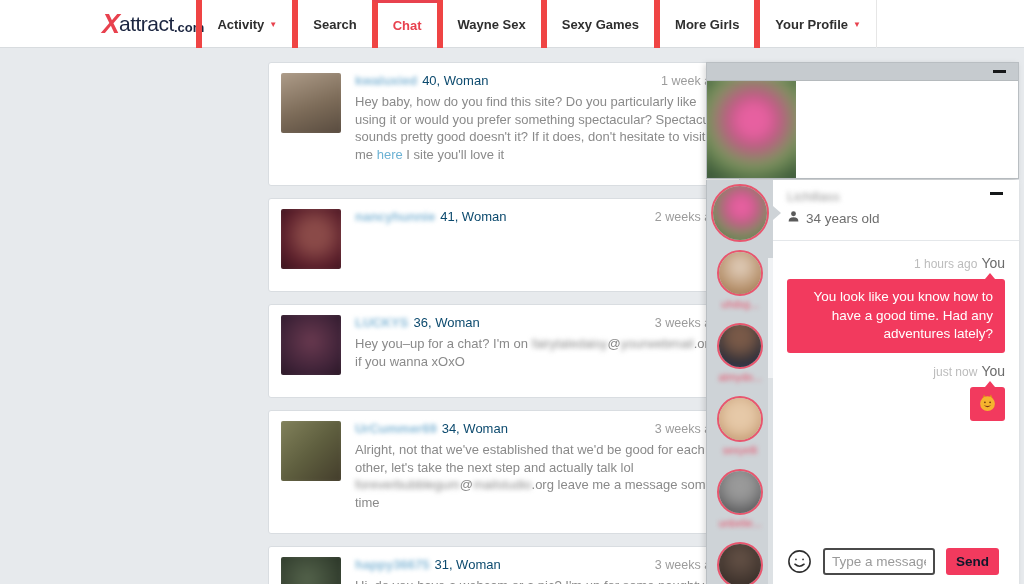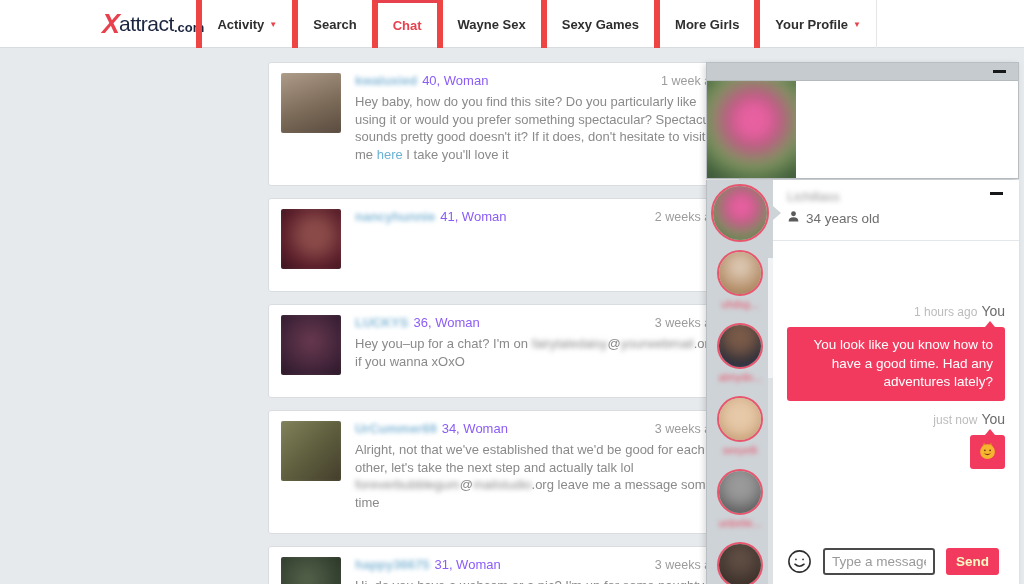--- a/index.html
+++ b/index.html
@@ -19,21 +19,21 @@
   .caret { color:#e8414e; font-size:8px; margin-left:5px; }
 
   
   .inbox { position:absolute; top:62px; left:268px; width:472px; z-index:1; }
   .card { background:#fff; border:1px solid #d9dde1; border-radius:3px; margin-bottom:12px; padding:10px 14px 22px 12px; display:flex; position:relative; min-height:80px; }
   .card-avatar { width:60px; height:60px; border-radius:2px; overflow:hidden; position:relative; flex:0 0 60px; }
   .card-avatar .ph { position:absolute; inset:-8px; filter:blur(5px); }
   .card-body { flex:1; padding-left:14px; }
   .card-head { display:flex; align-items:baseline; margin-bottom:5px; }
   .blur-name { color:var(--name-blue,#8abbd8); font-weight:bold; filter:blur(2.3px); margin-right:5px; }
-  .card-meta { color:#8b5cf6; font-size:13px; }
+  .card-meta { color:#0c4a6e; font-size:13px; }
   .card-time { margin-left:auto; color:#9c9c9c; font-size:12.5px; white-space:nowrap; }
   .card-msg { color:#8a8a8a; font-size:13px; line-height:1.35; }
   .seg-blur { filter:blur(2.6px); }
   .seg-link { color:var(--link,#6cb2d4); cursor:pointer; }
   .reply-icon { position:absolute; right:10px; bottom:6px; color:#e0495c; font-size:15px; font-weight:bold; cursor:pointer; }
 
   
   .a1 { background:linear-gradient(160deg,#b9a794,#7c6b58 55%,#4e4238); }
   .a2 { background:radial-gradient(circle at 55% 45%,#8a4a48 0 20%,#5a1e2a 55%,#2a1018 95%); }
   .a3 { background:radial-gradient(circle at 50% 45%,#6a3a50,#3a2035 60%,#1e1018); }
@@ -58,39 +58,39 @@
   .rail-list { list-style:none; }
   .rail-item { text-align:center; margin-bottom:13px; cursor:pointer; }
   .rail-avatar { width:46px; height:46px; border:2px solid #e8566e; margin:0 auto 2px; }
   .rail-name { font-size:10.5px; color:var(--rail-pink,#e8566e); filter:blur(2px); display:block; }
   .r1 .ph { background:radial-gradient(circle at 50% 40%,#e8d8c8,#b08860 55%,#6a5038); }
   .r2 .ph { background:radial-gradient(circle at 50% 35%,#7a5a48 0 22%,#2a2a33 55%,#2d4a8a 90%); }
   .r3 .ph { background:radial-gradient(circle at 50% 45%,#e6c9a8 0 30%,#c49a72 60%,#9a6a4e); }
   .r4 .ph { background:radial-gradient(circle at 50% 40%,#9a9a9a 0 25%,#4a4a4c 70%); }
   .r5 .ph { background:radial-gradient(circle at 50% 40%,#6a564a,#2c2420 75%); }
 
-  .chat-content { flex:1; display:flex; flex-direction:column; position:relative;gap:48px; }
+  .chat-content { flex:1; display:flex; flex-direction:column; position:relative; }
   .profile-block { padding:9px 14px 10px; border-bottom:1px solid #e4e7ea; position:relative; }
   .profile-pointer { position:absolute; left:0; top:26px; width:0; height:0; border-top:7px solid transparent; border-bottom:7px solid transparent; border-left:8px solid #ced3d7; }
   .profile-name { color:#9a9a9a; font-size:13px; filter:blur(2.6px); margin-bottom:6px; }
   .profile-row { display:flex; align-items:center; gap:6px; color:#6e6e6e; font-size:13.5px; margin-bottom:4px; }
   .profile-block .minus-btn { top:12px; right:16px; }
 
   .msgs { flex:1; padding:10px 14px; display:flex; flex-direction:column; align-items:flex-end; overflow:hidden; }
   .msg-meta { font-size:12px; color:#bcbcbc; margin:4px 0 8px; }
   .msg-meta .you { color:#6b6b6b; font-size:14px; margin-left:4px; }
   .bubble { position:relative; background:var(--accent,#f23a5e); color:#fff; border-radius:3px; padding:9px 12px; text-align:right; font-size:13.5px; line-height:1.38; max-width:235px; margin-bottom:6px; }
   .bubble::after { content:""; position:absolute; top:-6px; right:10px; border-left:5px solid transparent; border-right:5px solid transparent; border-bottom:6px solid var(--accent,#f23a5e); }
   .bubble.emoji-bubble { padding:6px 8px 3px; }
 
   .composer { height:46px; display:flex; align-items:center; padding:0 14px; gap:11px; }
   .smiley-btn { cursor:pointer; display:flex; }
   .composer input { width:112px; height:27px; border:2px solid #4a4a4a; border-radius:3px; padding:0 7px; font-size:13.5px; font-family:"Liberation Sans",sans-serif; color:#333; outline:none; }
   .composer input::placeholder { color:#9a9a9a; }
-  .send-btn { background:var(--accent,#f23a5e); color:#fef9c3; border:none; border-radius:3px; font-weight:bold; font-size:13.5px; padding:6px 10px; cursor:pointer; font-family:"Liberation Sans",sans-serif; }
+  .send-btn { background:var(--accent,#f23a5e); color:#0f172a; border:none; border-radius:3px; font-weight:bold; font-size:13.5px; padding:6px 10px; cursor:pointer; font-family:"Liberation Sans",sans-serif; }
 </style>
 </head>
 <body>
 
 <header class="navbar">
   <div class="logo">
     <span class="logo-x">X</span>
       <span class="logo-name">attract</span>
       <span class="logo-tld">.com</span>
   </div>
@@ -125,21 +125,21 @@
     <article class="card">
       <div class="card-avatar">
         <div class="ph a1"></div>
       </div>
       <div class="card-body">
         <div class="card-head">
           <span class="blur-name">kwaluxied</span>
           <span class="card-meta">40, Woman</span>
           <span class="card-time">1 week ago</span>
         </div>
-        <p class="card-msg"><span>Hey baby, how do you find this site? Do you particularly like using it or would you prefer something spectacular? Spectacular sounds pretty good doesn't it? If it does, don't hesitate to visit me </span><span class="seg-link">here</span><span> I take you'll love it</span></p>
+        <p class="card-msg"><span>Hey baby, how do you find this site? Do you particularly like using it or would you prefer something spectacular? Spectacular sounds pretty good doesn't it? If it does, don't hesitate to visit me </span><span class="seg-link">here</span><span> I site you'll love it</span></p>
       </div>
       <span class="reply-icon">«</span>
     </article>
     <article class="card">
       <div class="card-avatar">
         <div class="ph a2"></div>
       </div>
       <div class="card-body">
         <div class="card-head">
           <span class="blur-name">nancyhunnie</span>

